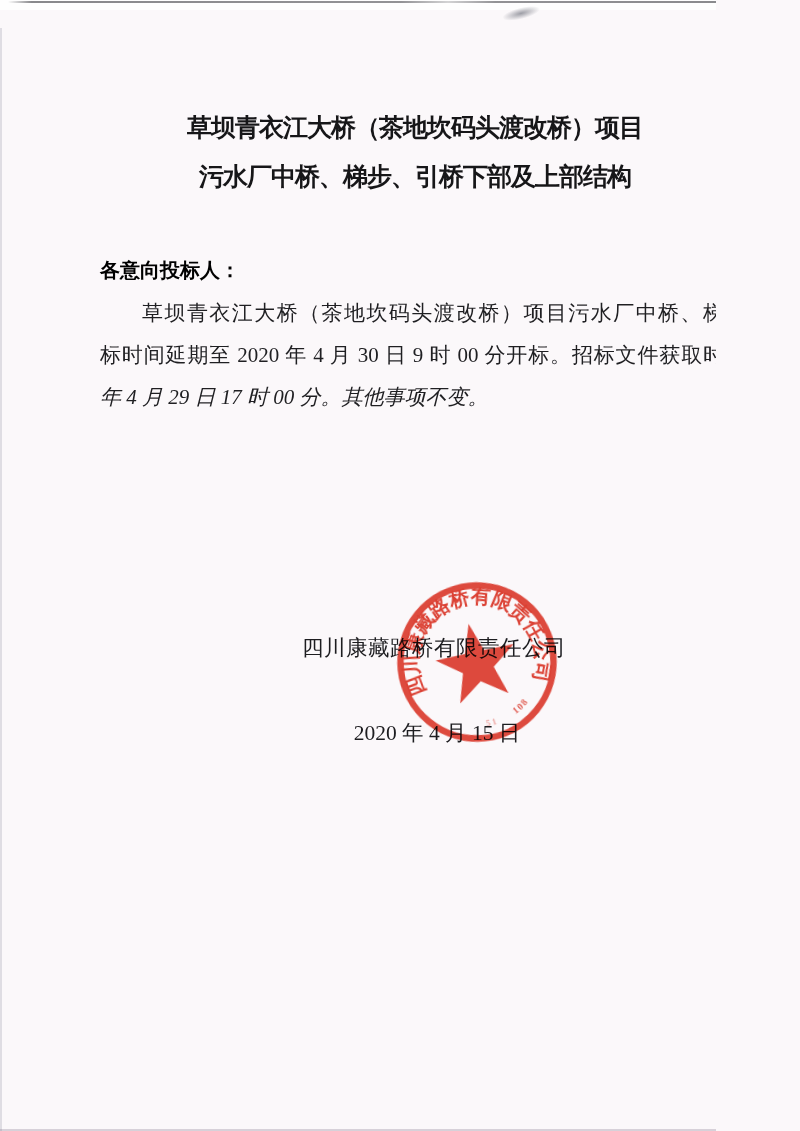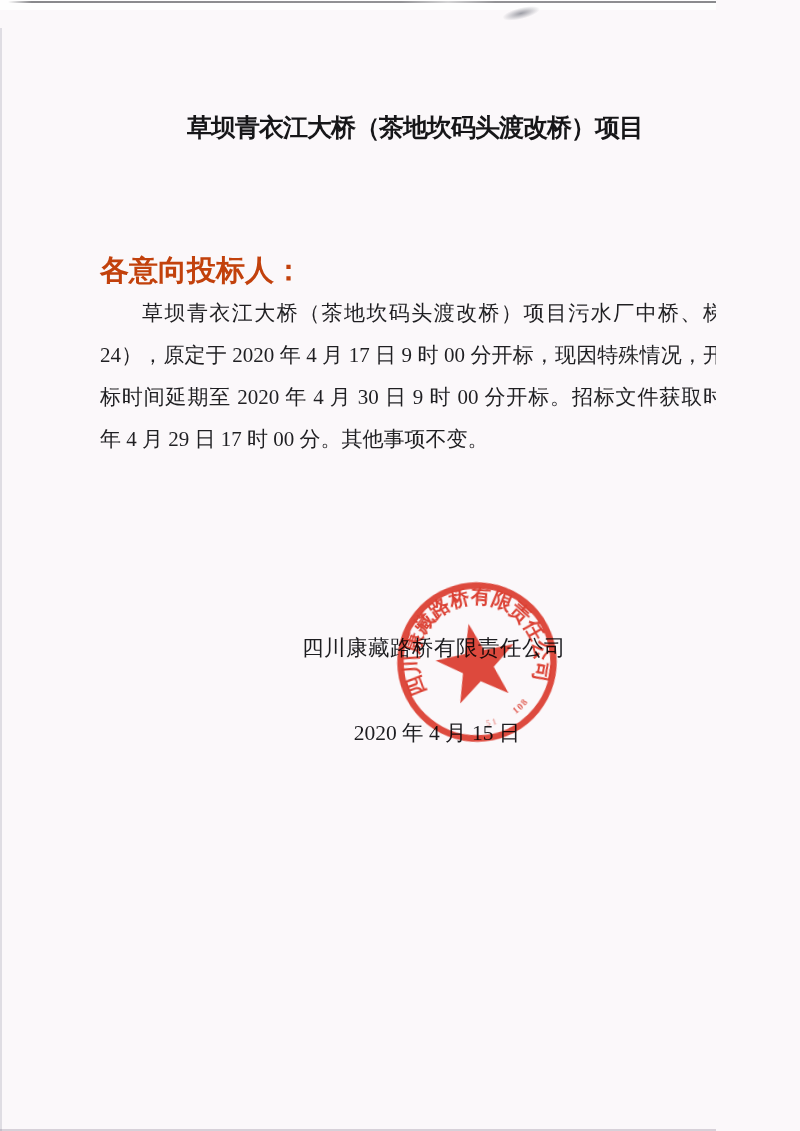--- a/index.html
+++ b/index.html
@@ -22,29 +22,29 @@
   .scan-left-edge{position:absolute;top:28px;left:0;width:2px;height:1103px;background:rgba(150,150,168,.28);}
   .scan-bottom-edge{position:absolute;bottom:0;left:0;width:800px;height:2px;background:rgba(140,128,148,.32);}
   
   .title-block{
     position:absolute;top:103px;left:100px;width:630px;
     text-align:center;font-weight:bold;font-size:25px;line-height:49px;
     letter-spacing:-1px;color:#161618;
   }
   .greeting{
     position:absolute;top:254px;left:100px;width:624px;
-    font-weight:bold;font-size:29px;line-height:32px;color:#c2410c;
+    font-weight:bold;font-size:20px;line-height:32px;color:#000000;
   }
   .paragraph{
     position:absolute;top:292px;left:100px;width:624px;
     font-size:21px;line-height:42px;color:#1f1f22;
   }
   .para-line{text-align:justify;text-align-last:justify;height:42px;overflow:hidden;}
   .para-line.indent{padding-left:42px;}
-  .para-line.last{text-align-last:left;}
+  .para-line.last{text-align-last:left;font-style:italic;}
   .company-signature{
     position:absolute;top:633px;left:34px;width:800px;text-align:center;
     font-size:21.5px;line-height:30px;color:#1d1d20;letter-spacing:.5px;
   }
   .doc-date{
     position:absolute;top:718px;left:40px;width:794px;text-align:center;
     font-size:21.5px;line-height:30px;color:#1d1d20;
   }
   
   .seal{
@@ -60,27 +60,27 @@
 <div class="page">
 
   <div class="scan-top-white"></div>
   <div class="scan-top-edge"></div>
   <div class="scan-smudge"></div>
   <div class="scan-left-edge"></div>
   <div class="scan-bottom-edge"></div>
 
   <div class="title-block">
     <div>草坝青衣江大桥（茶地坎码头渡改桥）项目</div>
+    <div>污水厂中桥、梯步、引桥下部及上部结构</div>
   </div>
 
   <div class="greeting">各意向投标人：</div>
 
   <div class="paragraph">
     <div class="para-line indent">草坝青衣江大桥（茶地坎码头渡改桥）项目污水厂中桥、梯步、</div>
-    <div class="para-line">24），原定于 2020 年 4 月 17 日 9 时 00 分开标，现因特殊情况，开</div>
     <div class="para-line">标时间延期至 2020 年 4 月 30 日 9 时 00 分开标。招标文件获取时</div>
     <div class="para-line last">年 4 月 29 日 17 时 00 分。其他事项不变。</div>
   </div>
 
   <div class="company-signature">四川康藏路桥有限责任公司</div>
 
   <div class="doc-date">2020 年 4 月 15 日</div>
 
   <svg class="seal" viewBox="0 0 200 200" width="200" height="200">
     <defs>

